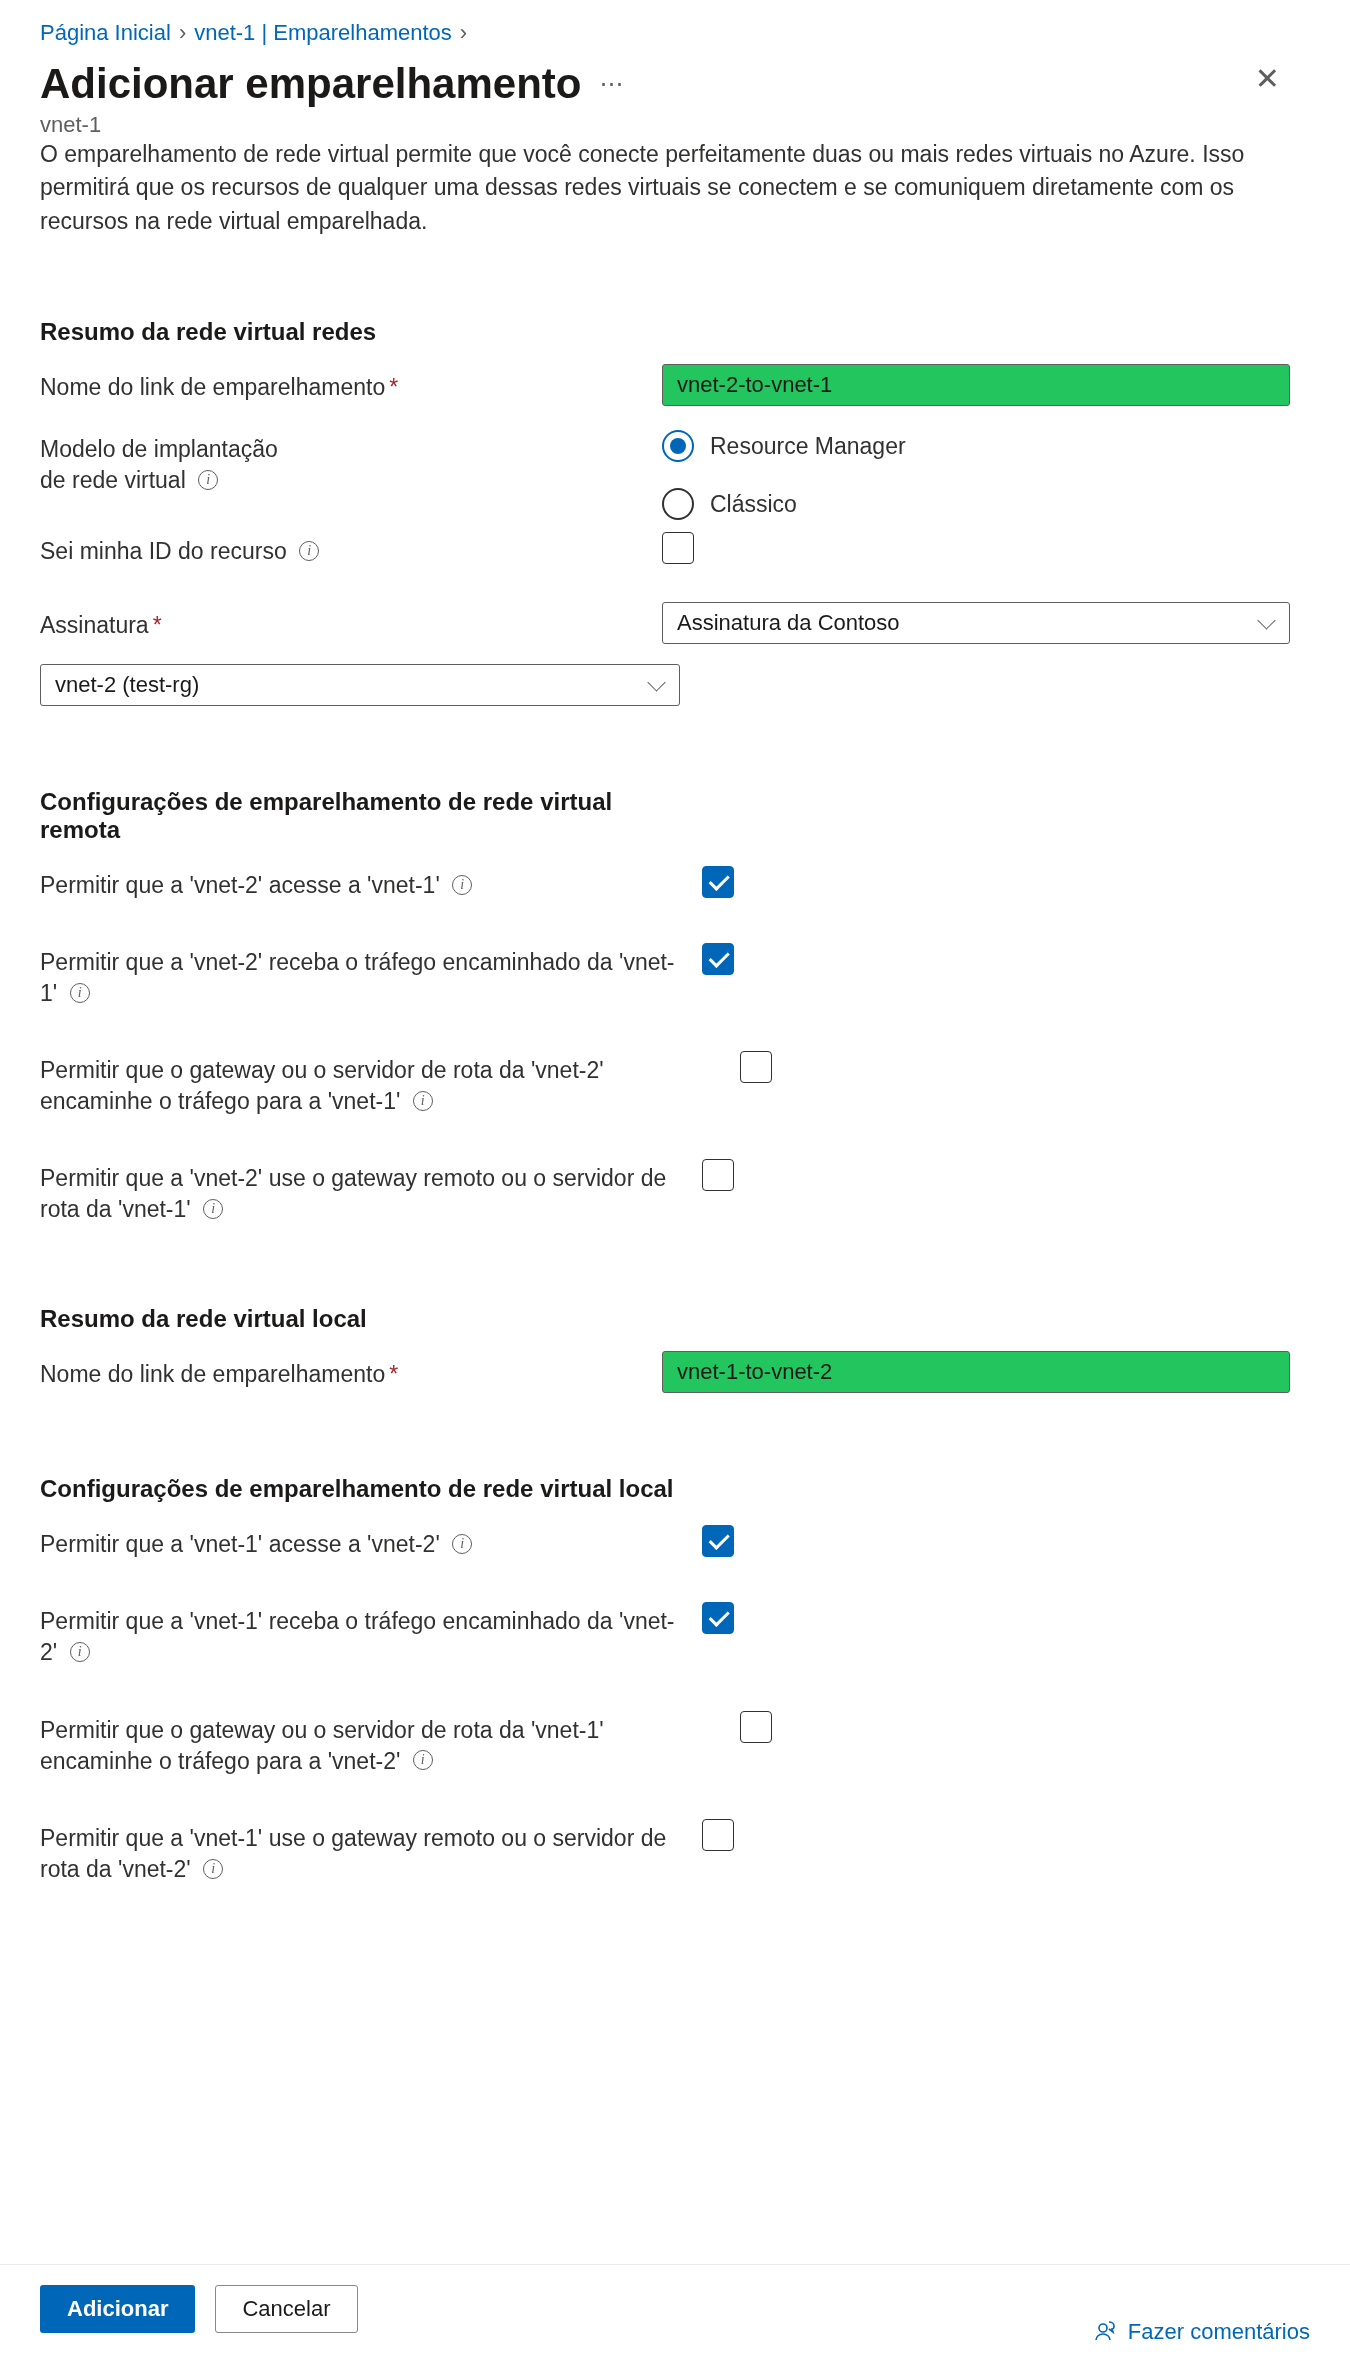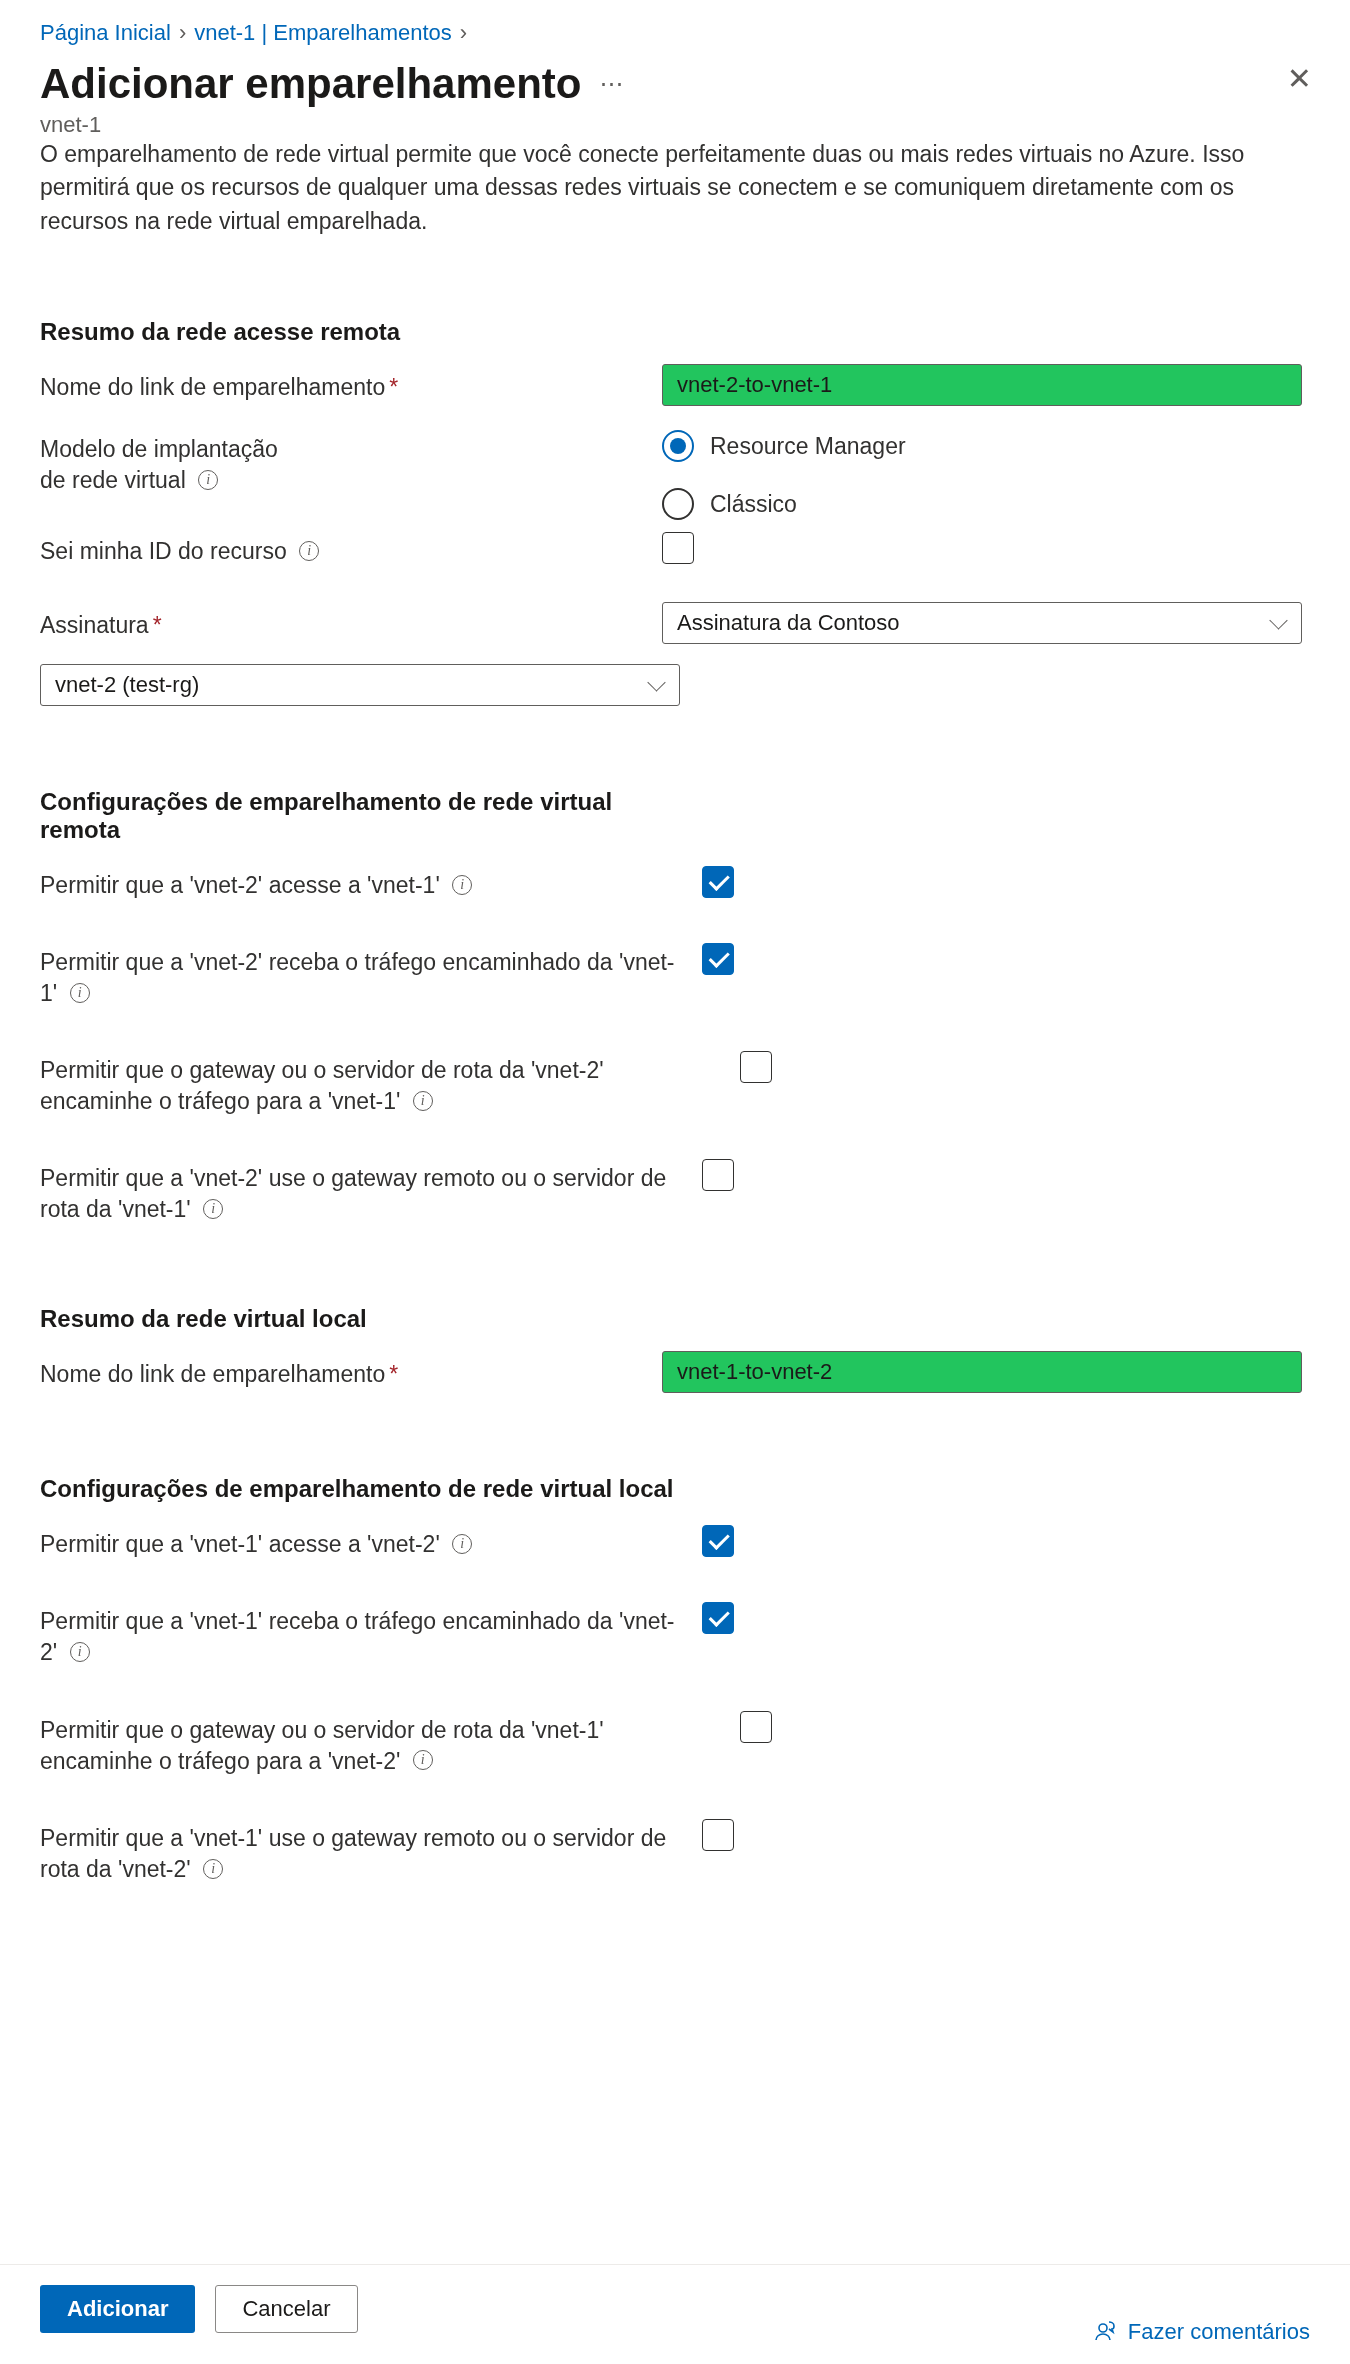--- a/index.html
+++ b/index.html
@@ -4,21 +4,21 @@
 <style>
   * { box-sizing: border-box; margin: 0; padding: 0; }
   html, body {
     width: 1350px;
     font-family: "Segoe UI", -apple-system, BlinkMacSystemFont, sans-serif;
     font-size: 21px;
     color: #323130;
     background: #ffffff;
   }
   .page {
-    padding: 20px 28px 0 40px;
+    padding: 20px 60px 0 40px;
     min-height: 2264px;
     position: relative;
   }
   
   .breadcrumb {
     display: flex;
     align-items: center;
     gap: 8px;
     font-size: 22px;
     margin-bottom: 14px;
@@ -276,21 +276,21 @@
     <div class="header-left">
       <h1>Adicionar emparelhamento</h1>
       <span class="more-dots">⋯</span>
     </div>
     <span class="close-btn">✕</span>
   </div>
   <div class="subtitle">vnet-1</div>
 
   <p class="intro">O emparelhamento de rede virtual permite que você conecte perfeitamente duas ou mais redes virtuais no Azure. Isso permitirá que os recursos de qualquer uma dessas redes virtuais se conectem e se comuniquem diretamente com os recursos na rede virtual emparelhada.</p>
 
-  <h2 class="section-title">Resumo da rede acesse remota</h2>
+  <h2 class="section-title">Resumo da rede virtual redes</h2>
 
   <div class="form-row">
     <div class="form-label-col">
       <span>Nome do link de emparelhamento</span><span class="req">*</span>
     </div>
     <div class="form-control-col">
       <input type="text" value="vnet-2-to-vnet-1" style="">
     </div>
   </div>
 

